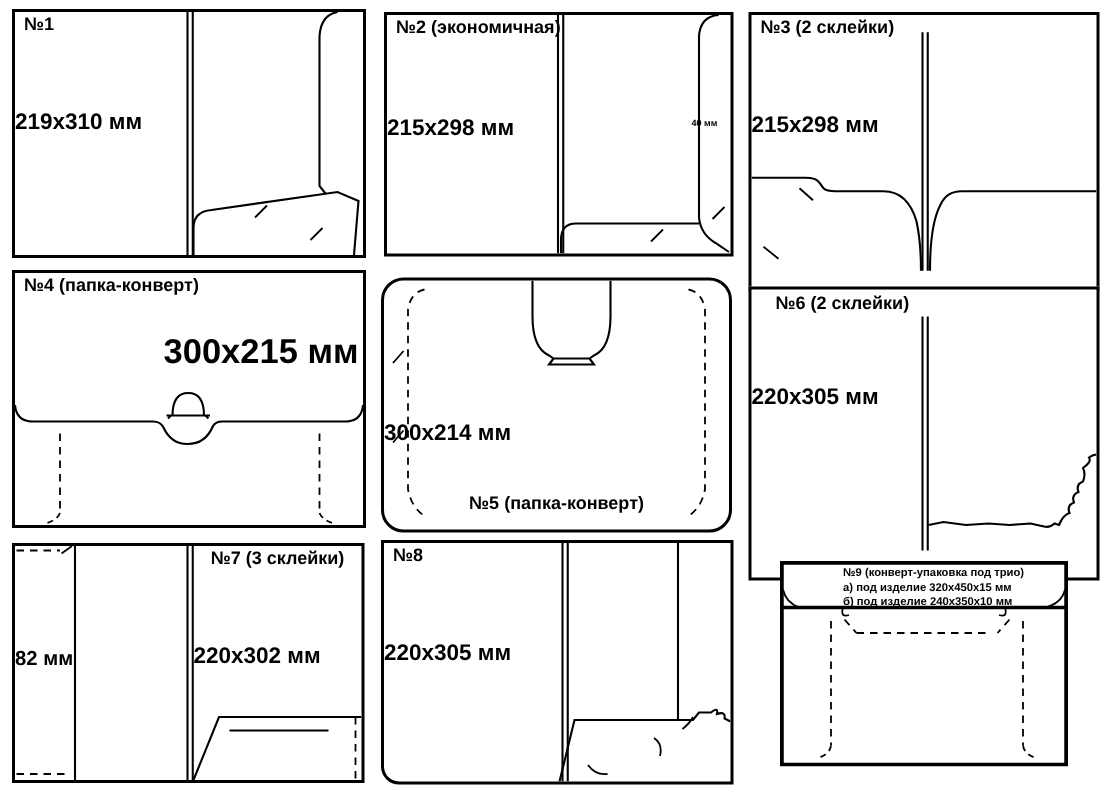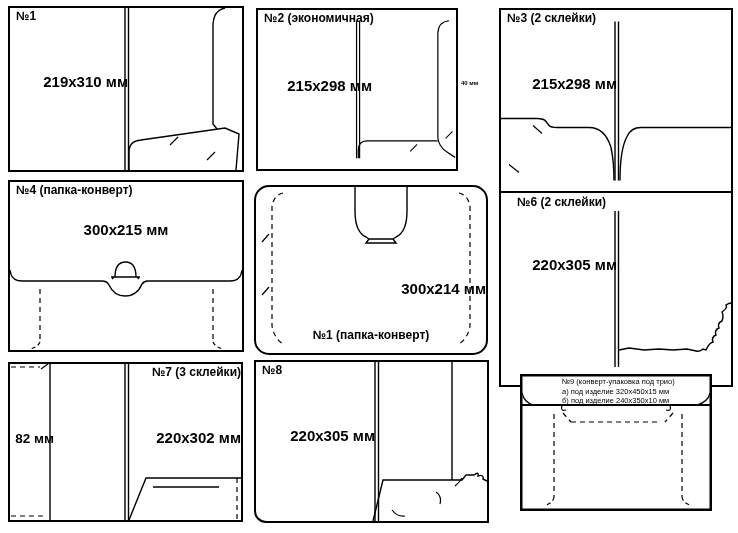--- a/index.html
+++ b/index.html
@@ -3,24 +3,24 @@
 <meta charset="utf-8">
 <style>
   html,body{margin:0;padding:0;background:#ffffff;}
   #stage{position:relative;width:738px;height:533px;background:#ffffff;
          font-family:"Liberation Sans","DejaVu Sans",sans-serif;color:#000;}
   .panel{position:absolute;border:2px solid #000;background:#fff;box-sizing:border-box;}
   .panel svg{position:absolute;left:0;top:0;width:100%;height:100%;display:block;}
   .noborder{border:none;}
   .lbl{position:absolute;font-weight:bold;white-space:nowrap;line-height:1.1;}
   .num{font-size:12px;}
-  .dim{font-size:15px;text-align:right;}
-  .dim-big{font-size:15px;text-align:center;}
+  .dim{font-size:15px;text-align:left;}
+  .dim-big{font-size:23px;text-align:center;padding-left:48px;}
   .tiny{font-size:6px;}
-  .env-text{position:absolute;font-weight:normal;font-size:7.5px;line-height:9.6px;white-space:nowrap;}
+  .env-text{position:absolute;font-weight:bold;font-size:7.5px;line-height:9.6px;white-space:nowrap;}
   path,rect{fill:none;stroke:#000;}
   .s{stroke-width:1.4;}
   .thin{stroke-width:1.2;}
   .dash{stroke-dasharray:5 4;}
   .dash2{stroke-dasharray:4 3;}
 </style>
 </head>
 <body>
 
 <div id="stage">
@@ -29,21 +29,21 @@
     <svg viewBox="0 0 232 162">
       <path class="s" d="M115 0V162 M118.5 0V162"></path>
       <path class="s" d="M215 0 Q204 2 203 16 L203 116 L207 121"></path>
       <path class="s" d="M119 162 V144 Q119 133 131 132 L215 120 L229 126 L226 162"></path>
       <path class="thin" d="M160 137 L168 129 M197 152 L205 144"></path>
     </svg>
     <div class="lbl num" style="left:6px;top:2px;">№1</div>
     <div class="lbl dim" style="left:0;width:118px;top:66px;">219x310 мм</div>
   </div>
 
-  <div class="panel" style="left:256px;top:8px;width:202px;height:163px;">
+  <div class="panel" style="left:256px;top:8px;width:233px;height:163px;">
     <svg viewBox="0 0 229 159">
       <path class="s" d="M114 0V159 M117.5 0V159"></path>
       <path class="s" d="M221 0 Q209 1 208 14 L208 135 Q209 146 219 152 L228 158"></path>
       <path class="s" d="M116 159 L116 150 Q116 139 126 139 L208 139"></path>
       <path class="thin" d="M176 151 L184 143 M217 136 L225 128"></path>
     </svg>
     <div class="lbl num" style="left:6px;top:2px;">№2 (экономичная)</div>
     <div class="lbl dim" style="left:0;width:114px;top:68px;">215x298 мм</div>
     <div class="lbl tiny" style="left:203px;top:70px;">40 мм</div>
   </div>
@@ -71,21 +71,21 @@
   </div>
 
   <div class="panel" style="left:254px;top:185px;width:234px;height:170px;border-radius:15px;">
     <svg viewBox="0 0 230 166">
       <path class="s" d="M99 0 L99 24 Q99 45 110 50 L113 52 M151 0 L151 24 Q151 45 140 50 L137 52 M113 52 L110 56 L140 56 L137 52 M113 52 L137 52"></path>
       <path class="thin dash" d="M27 6 Q18 8 16 19 L16 139 Q18 151 27 157"></path>
       <path class="thin dash" d="M203 6 Q212 8 214 19 L214 139 Q212 151 203 157"></path>
       <path class="thin" d="M6 55 L13 47 M6 108 L13 100"></path>
     </svg>
     <div class="lbl dim" style="left:0;width:230px;top:94px;">300x214 мм</div>
-    <div class="lbl num" style="left:0;width:230px;top:142px;text-align:center;">№1 (папка-конверт)</div>
+    <div class="lbl num" style="left:0;width:230px;top:142px;text-align:center;">№5 (папка-конверт)</div>
   </div>
 
   <div class="panel" style="left:499px;top:191px;width:234px;height:196px;">
     <svg viewBox="0 0 230 156">
       <path class="s" d="M114 0V156 M117.5 0V156"></path>
       <path class="s" d="M118 139 L128 137 L143 139 L158 138 L172 139 L186 138 L195 140 Q199 141 202 138 L205 139 Q208 132 212 131 Q210 126 215 124 Q213 119 218 117 Q216 112 221 110 Q223 105 221 101 Q227 97 225 94 Q228 92 230 92"></path>
     </svg>
     <div class="lbl num" style="left:16px;top:3px;">№6 (2 склейки)</div>
     <div class="lbl dim" style="left:0;width:116px;top:64px;">220x305 мм</div>
   </div>
@@ -95,21 +95,21 @@
       <path class="s" d="M40 0V156"></path>
       <path class="thin dash" d="M1 3 H30"></path>
       <path class="thin" d="M31 5 L38 0"></path>
       <path class="thin dash" d="M1 152 H34"></path>
       <path class="s" d="M115 0V156 M118.5 0V156"></path>
       <path class="s" d="M119 156 L136 114 L231 114"></path>
       <path class="s" d="M143 123 H209"></path>
       <path class="thin dash" d="M227 114 V156"></path>
     </svg>
     <div class="lbl dim" style="left:0;width:44px;top:68px;font-size:13.5px;">82 мм</div>
-    <div class="lbl num" style="left:119px;width:112px;top:2px;text-align:right;">№7 (3 склейки)</div>
+    <div class="lbl num" style="left:119px;width:112px;top:2px;text-align:center;">№7 (3 склейки)</div>
     <div class="lbl dim" style="left:119px;width:112px;top:66px;">220x302 мм</div>
   </div>
 
   <div class="panel" style="left:254px;top:360px;width:235px;height:163px;border-radius:0 0 0 12px;">
     <svg viewBox="0 0 231 159">
       <path class="s" d="M119 0V159 M122.5 0V159"></path>
       <path class="s" d="M196 0 V118"></path>
       <path class="s" d="M117 159 L127 118 L206 118 L210 113 L218 113 Q223 109 222 114 Q228 112 227 117 L231 119"></path>
       <path class="thin" d="M136 148 Q141 155 149 154 M180 130 Q186 134 184 142 M199 124 Q204 120 206 116"></path>
     </svg>

